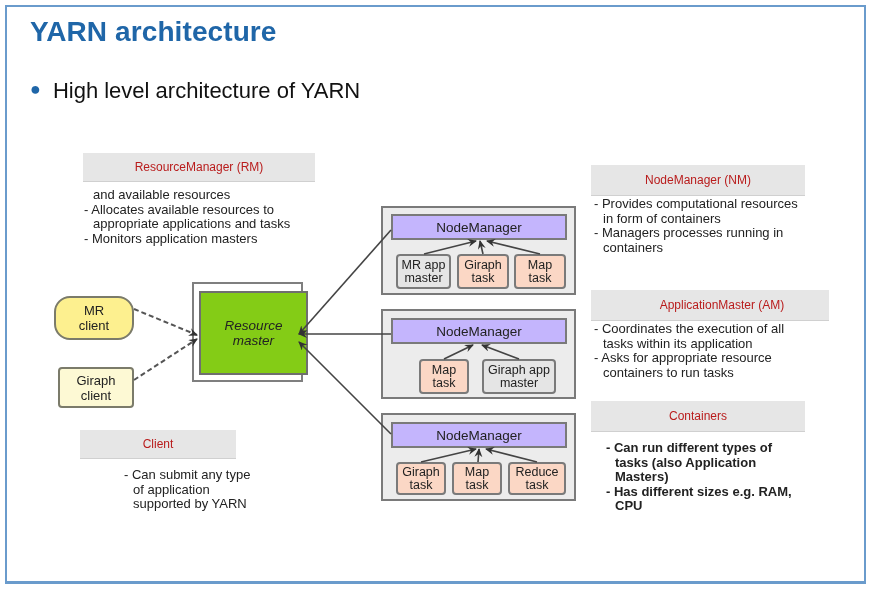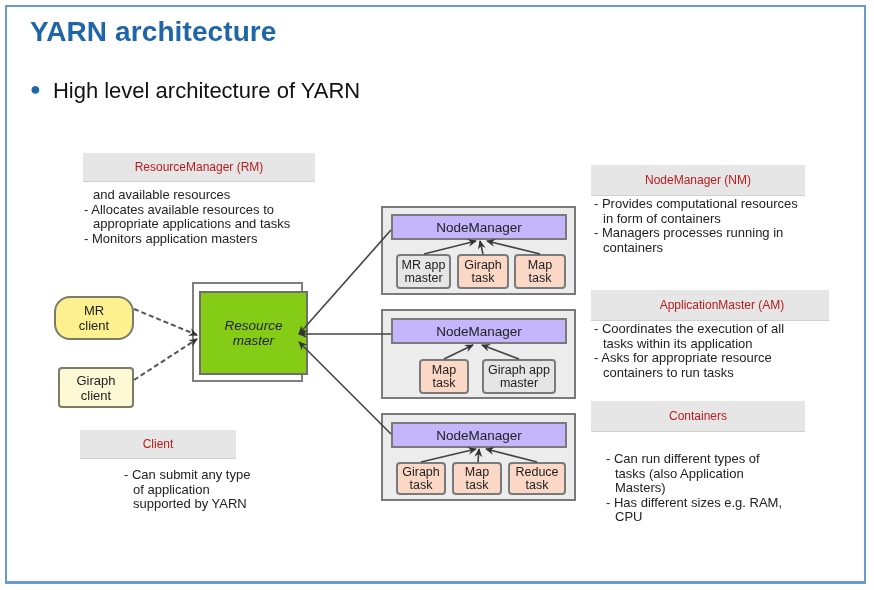--- a/index.html
+++ b/index.html
@@ -60,21 +60,21 @@
 
 <div class="hdr" style="left:591px;top:290px;width:214px;height:30px;padding-left:24px;">ApplicationMaster (AM)</div>
 <div class="desc" style="left:594px;top:322px;">
   <div class="line">- Coordinates the execution of all</div>
   <div class="line indent">tasks within its application</div>
   <div class="line">- Asks for appropriate resource</div>
   <div class="line indent">containers to run tasks</div>
 </div>
 
 <div class="hdr" style="left:591px;top:401px;width:214px;height:30px;">Containers</div>
-<div class="desc" style="left:606px;top:452px;">
+<div class="desc" style="left:606px;top:441px;font-weight:bold;">
   <div class="line">- Can run different types of</div>
   <div class="line indent">tasks (also Application</div>
   <div class="line indent">Masters)</div>
   <div class="line">- Has different sizes e.g. RAM,</div>
   <div class="line indent">CPU</div>
 </div>
 
 <div class="box mr-client">
   <div>
       <div>MR</div>

